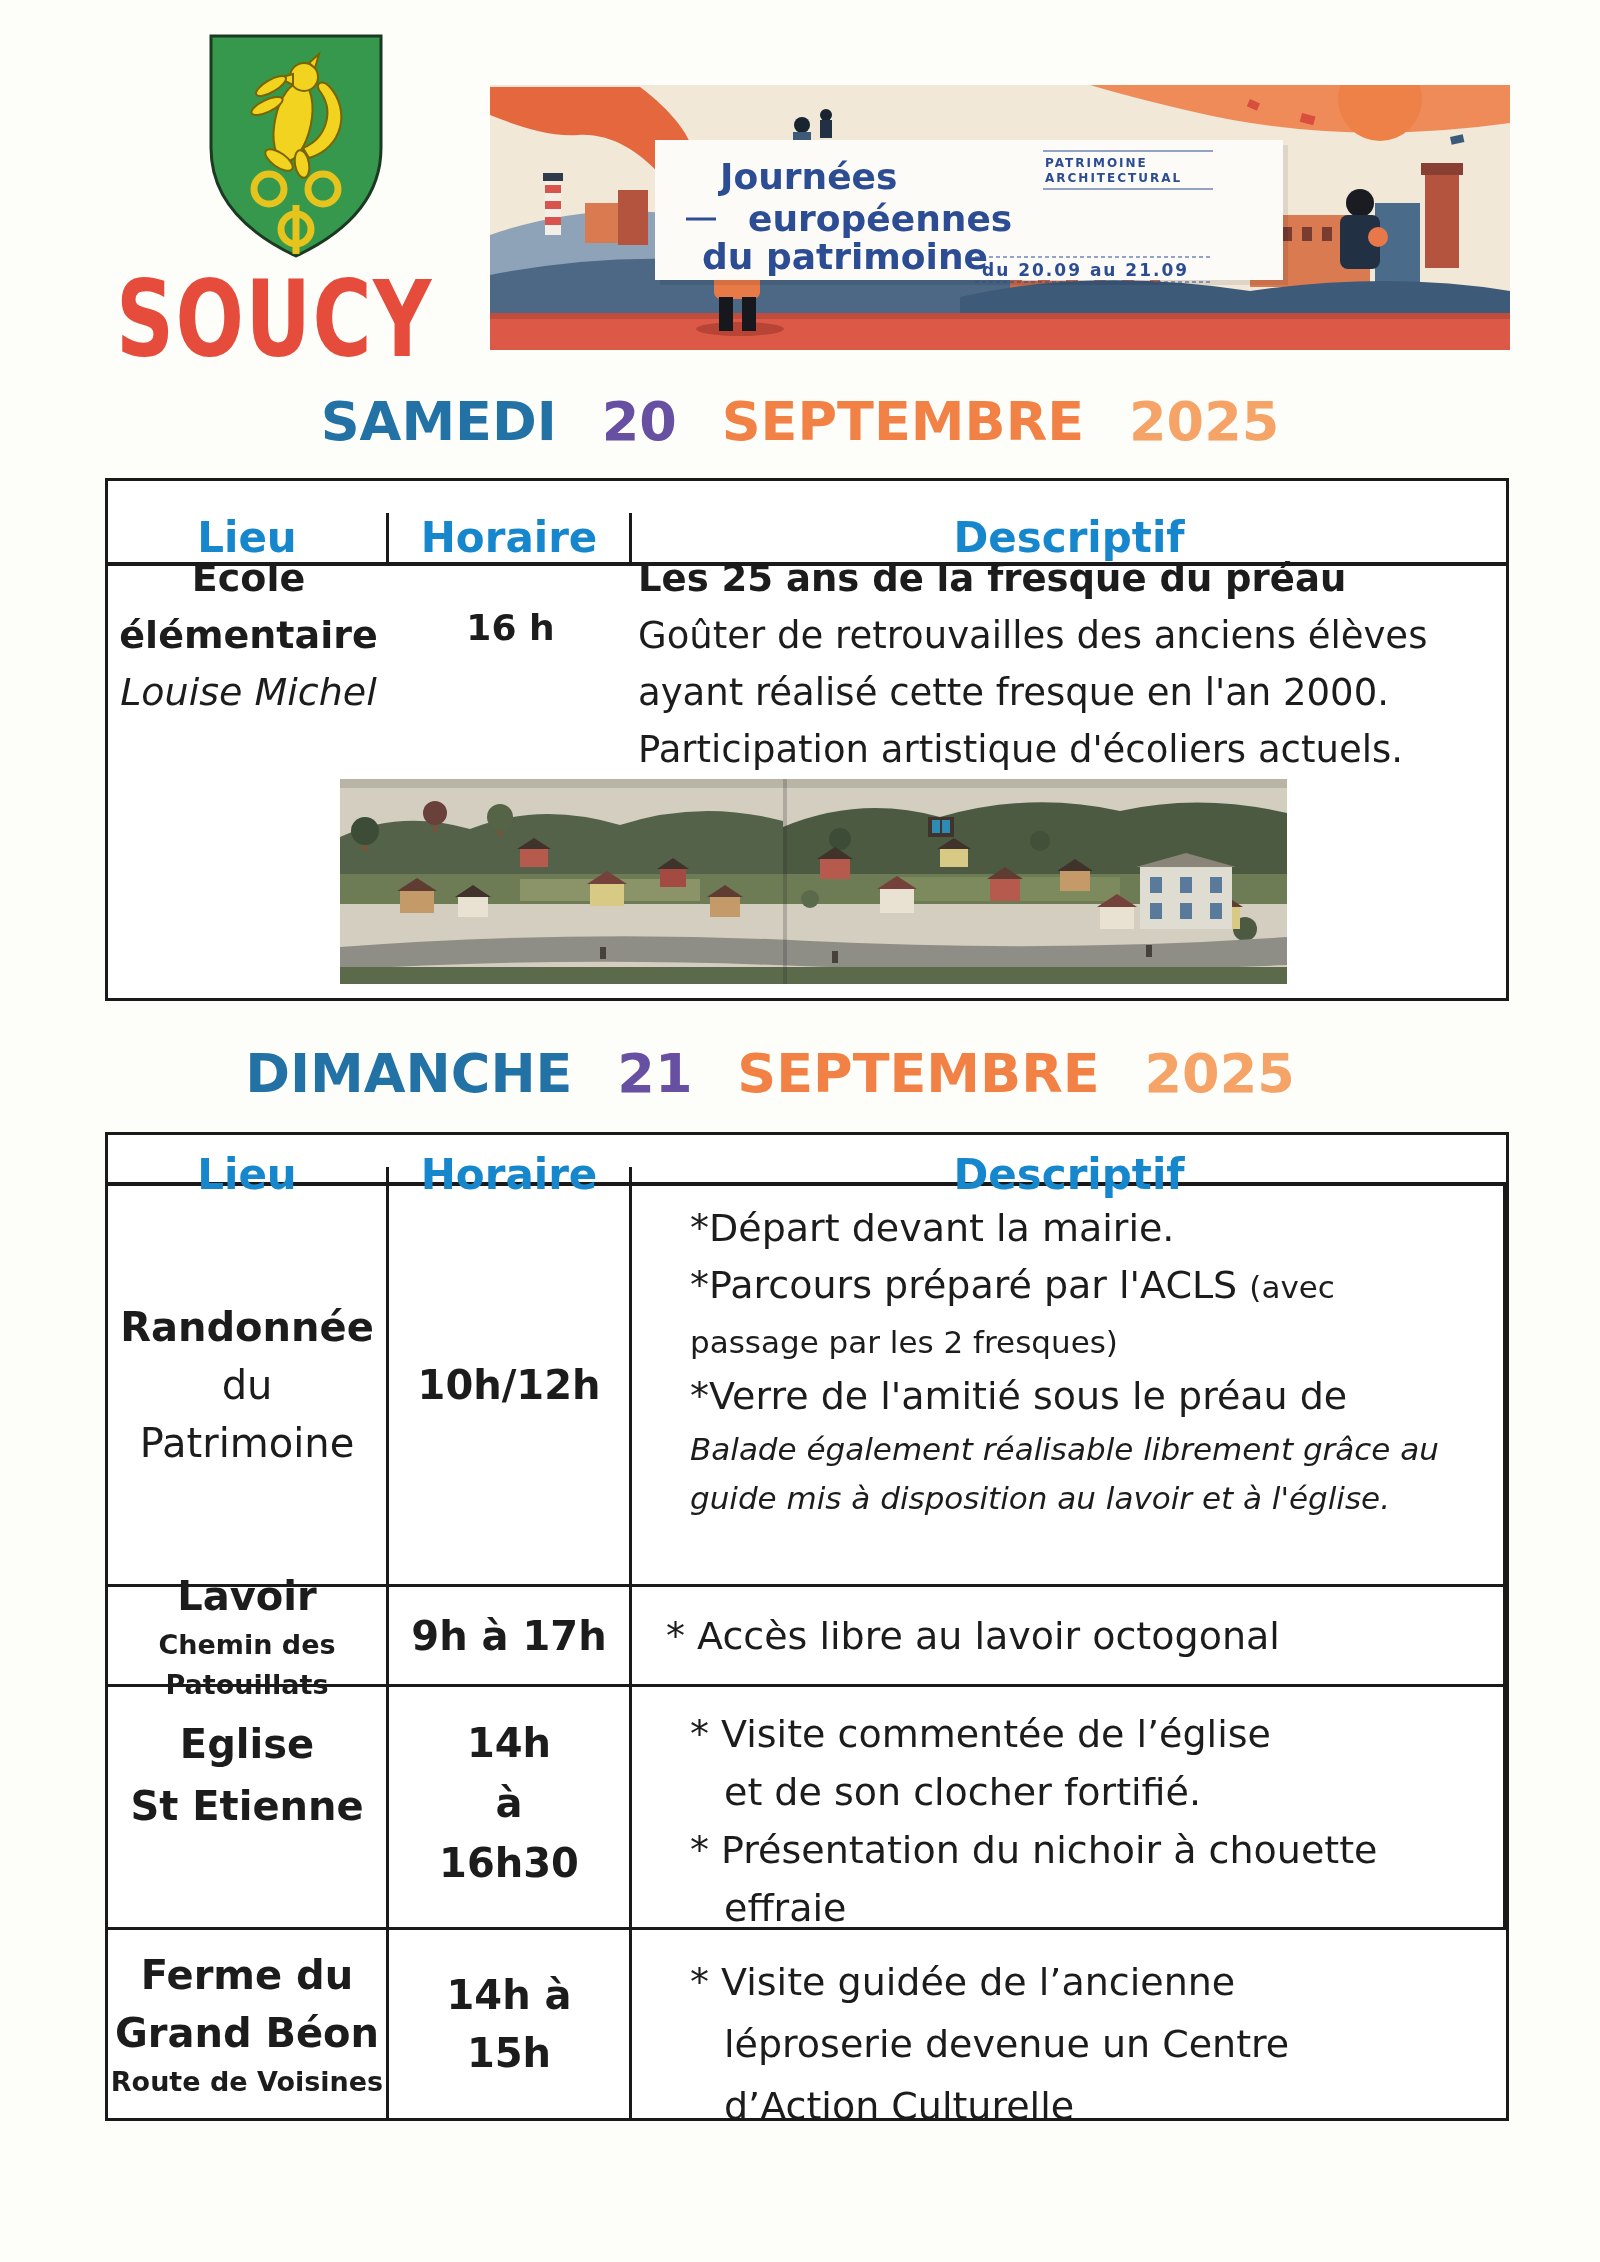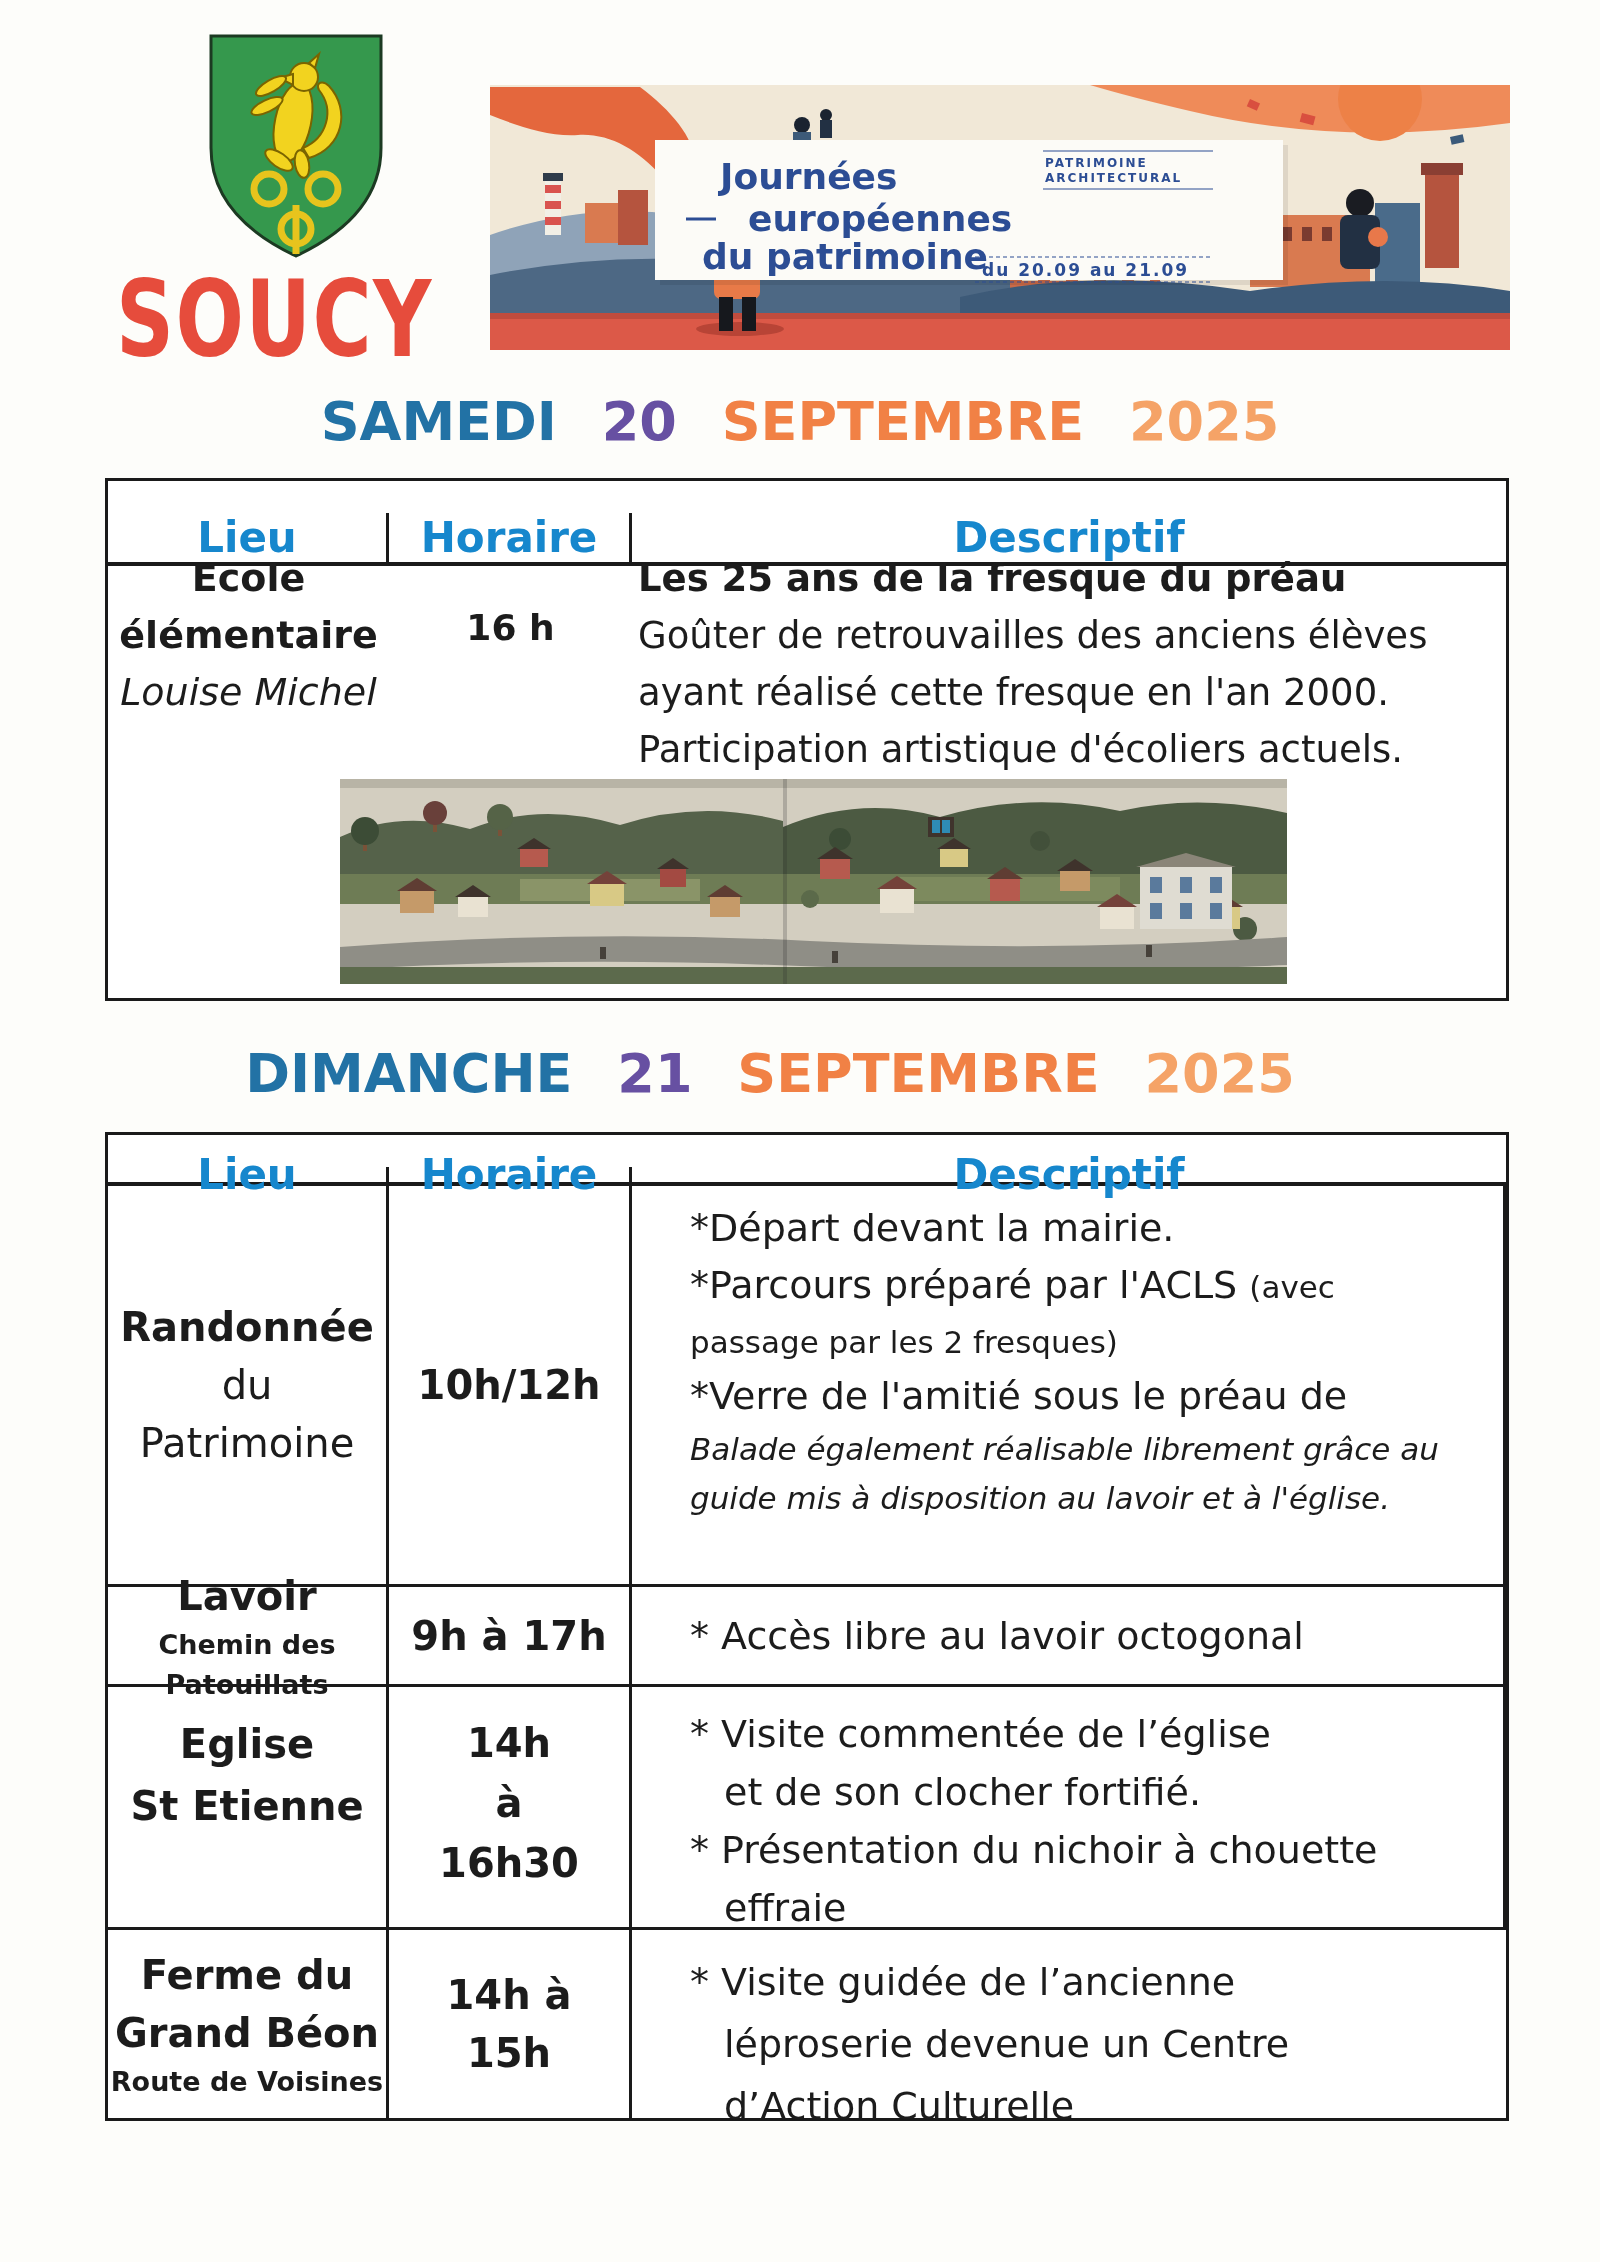--- a/index.html
+++ b/index.html
@@ -69,21 +69,21 @@
   .c.lastcol{border-right:none;}
   .c.lastrow{border-bottom:none;}
 
   .lieu{display:flex;flex-direction:column;align-items:center;justify-content:center;
         text-align:center;font-size:40px;font-weight:bold;line-height:58px;}
   .reg{font-weight:normal;}
   .sub{font-size:27px;line-height:40px;}
   .hor{display:flex;flex-direction:column;align-items:center;justify-content:center;
        font-weight:bold;font-size:40px;line-height:60px;}
   .desc{padding:14px 0 0 58px;font-size:38px;line-height:57px;white-space:nowrap;}
-  .desc-mid{display:flex;align-items:center;padding-left:58px;font-size:38px;white-space:nowrap;}
+  .desc-mid{display:flex;align-items:center;padding-left:34px;font-size:38px;white-space:nowrap;}
   .lnsm{font-size:31px;line-height:52px;}
   .sm{font-size:31px;}
   .note{font-size:31px;line-height:49px;font-style:italic;}
   .ind{padding-left:34px;}
   .lh58{line-height:58px;}
   .lh62{line-height:62px;}
   .padt18{padding-top:18px;}
   .padt12{padding-top:21px;}
 </style>
 </head>

